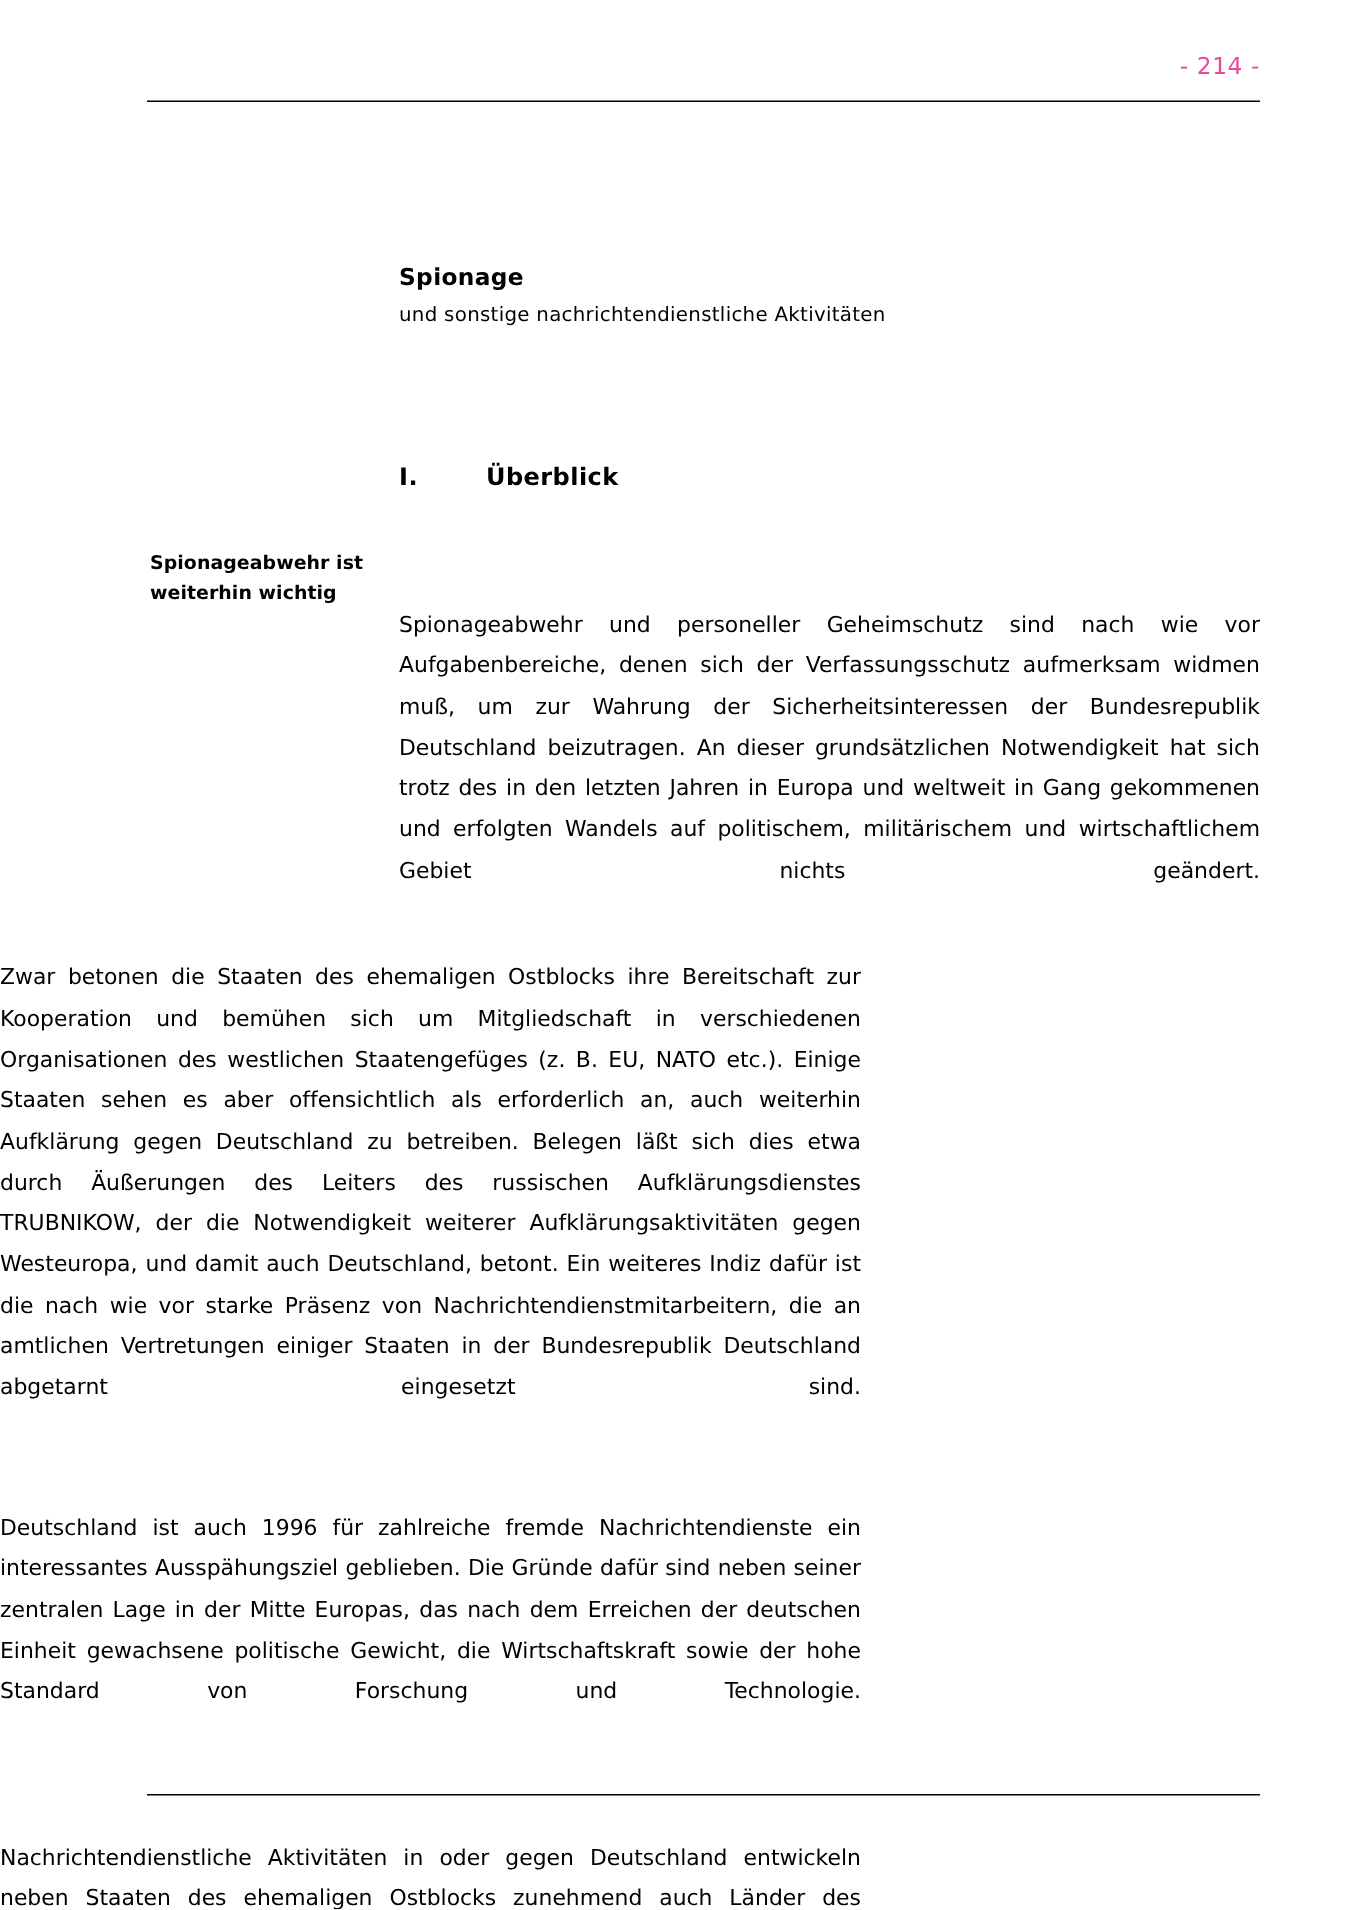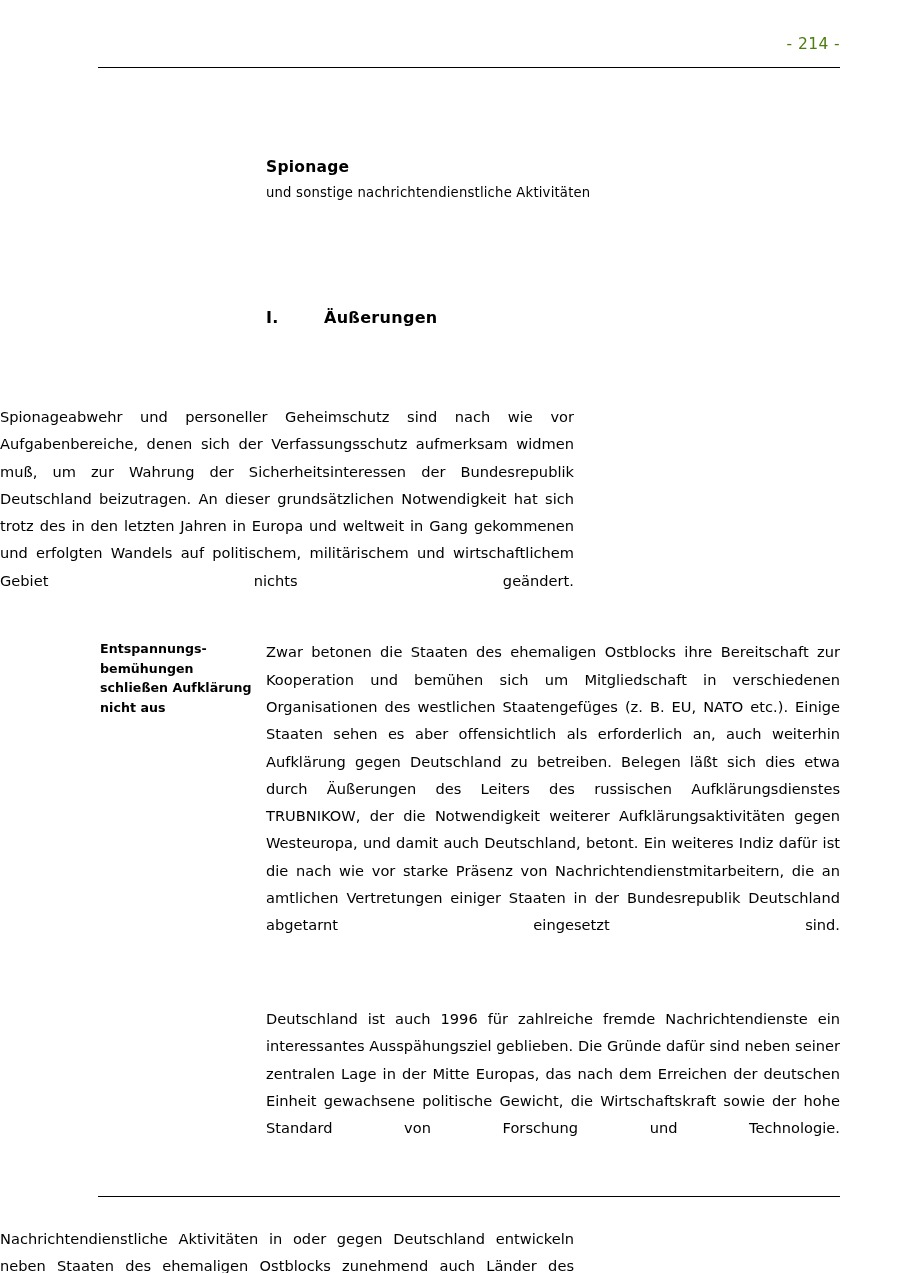--- a/index.html
+++ b/index.html
@@ -28,21 +28,21 @@
     position: absolute;
     left: 98px;
     top: 34px;
     width: 742px;
     text-align: right;
   }
   .page-number {
     font-size: 15.5px;
     font-weight: 400;
     letter-spacing: 0.4px;
-    color: #4d7c0f;
+    color: #ec4899;
     display: inline-block;
   }
   .rule-top {
     position: absolute;
     left: 98px;
     top: 67px;
     width: 742px;
     height: 0;
     border-top: 1.6px solid #000;
   }
@@ -52,21 +52,21 @@
     top: 1196px;
     width: 742px;
     height: 0;
     border-top: 1.6px solid #000;
   }
 
   
   .title-block {
     position: absolute;
     left: 266px;
-    top: 158px;
+    top: 176px;
     width: 574px;
   }
   .doc-title {
     font-size: 15.5px;
     font-weight: 700;
     letter-spacing: 0.25px;
     margin: 0 0 8px 0;
     line-height: 1.2;
   }
   .doc-subtitle {
@@ -161,33 +161,33 @@
 
   <div class="rule-top"></div>
 
   <div class="title-block">
     <h1 class="doc-title">Spionage</h1>
     <h2 class="doc-subtitle">und sonstige nachrichtendienstliche Aktivitäten</h2>
   </div>
 
   <div class="section-heading">
     <span class="section-numeral">I.</span>
-    <span class="section-title">Äußerungen</span>
+    <span class="section-title">Überblick</span>
   </div>
 
   <div class="content">
 
     <div class="block">
+      <div class="marginalia">Spionageabwehr ist weiterhin wichtig</div>
       <div class="body-col">
         <p class="para">Spionageabwehr und personeller Geheimschutz sind nach wie vor Aufgabenbereiche, denen sich der Verfassungsschutz aufmerksam widmen muß, um zur Wahrung der Sicherheitsinteressen der Bundesrepublik Deutschland beizutragen. An dieser grundsätzlichen Notwendigkeit hat sich trotz des in den letzten Jahren in Europa und weltweit in Gang gekommenen und erfolgten Wandels auf politischem, militärischem und wirtschaftlichem Gebiet nichts geändert.</p>
       </div>
     </div>
 
     <div class="block">
-      <div class="marginalia">Entspannungs-bemühungen schließen Aufklärung nicht aus</div>
       <div class="body-col">
         <p class="para">Zwar betonen die Staaten des ehemaligen Ostblocks ihre Bereitschaft zur Kooperation und bemühen sich um Mitgliedschaft in verschiedenen Organisationen des westlichen Staatengefüges (z. B. EU, NATO etc.). Einige Staaten sehen es aber offensichtlich als erforderlich an, auch weiterhin Aufklärung gegen Deutschland zu betreiben. Belegen läßt sich dies etwa durch Äußerungen des Leiters des russischen Aufklärungsdienstes TRUBNIKOW, der die Notwendigkeit weiterer Aufklärungsaktivitäten gegen Westeuropa, und damit auch Deutschland, betont. Ein weiteres Indiz dafür ist die nach wie vor starke Präsenz von Nachrichtendienstmitarbeitern, die an amtlichen Vertretungen einiger Staaten in der Bundesrepublik Deutschland abgetarnt eingesetzt sind.</p>
         <p class="para">Deutschland ist auch 1996 für zahlreiche fremde Nachrichtendienste ein interessantes Ausspähungsziel geblieben. Die Gründe dafür sind neben seiner zentralen Lage in der Mitte Europas, das nach dem Erreichen der deutschen Einheit gewachsene politische Gewicht, die Wirtschaftskraft sowie der hohe Standard von Forschung und Technologie.</p>
       </div>
     </div>
 
     <div class="block">
       <div class="body-col">
         <p class="para">Nachrichtendienstliche Aktivitäten in oder gegen Deutschland entwickeln neben Staaten des ehemaligen Ostblocks zunehmend auch Länder des Nahen, Mittleren und auch Fernen Ostens. Beispielhaft dafür ist der Fall eines nach Deutschland eingebürgerten Palästinensers, der hier für den syrischen Nachrichtendienst gearbeitet hat und im Juni 1996 festgenommen werden konnte. Die Aktivitäten der</p>
       </div>

